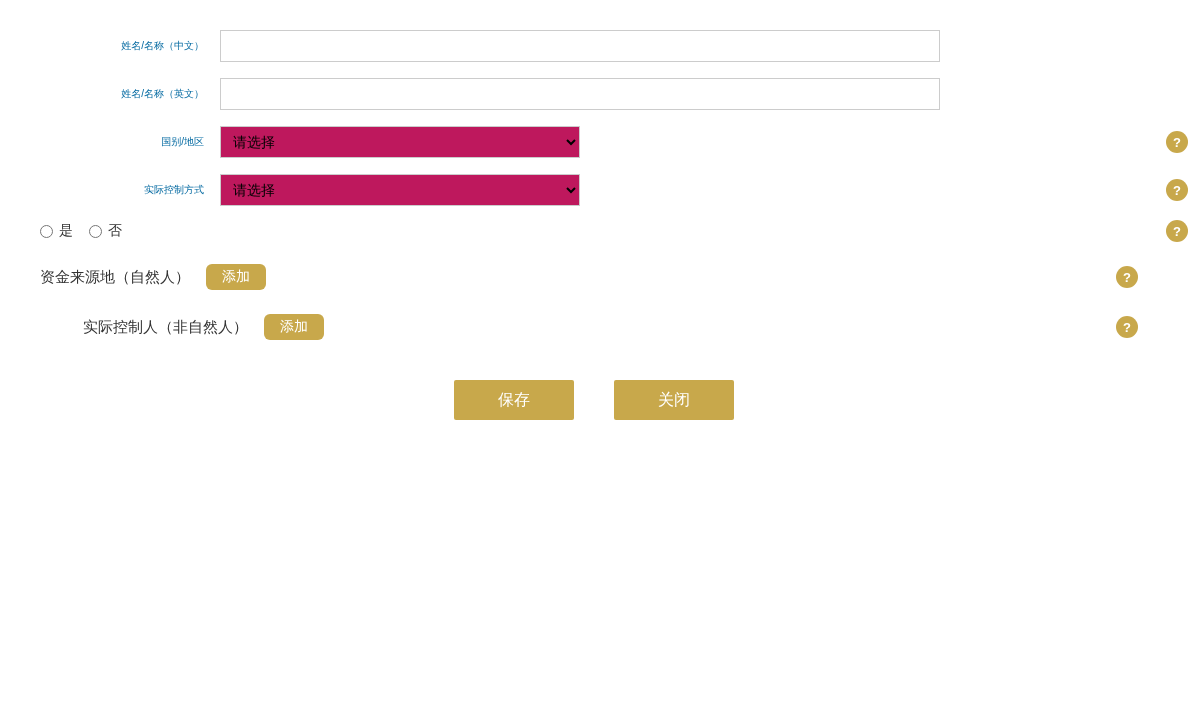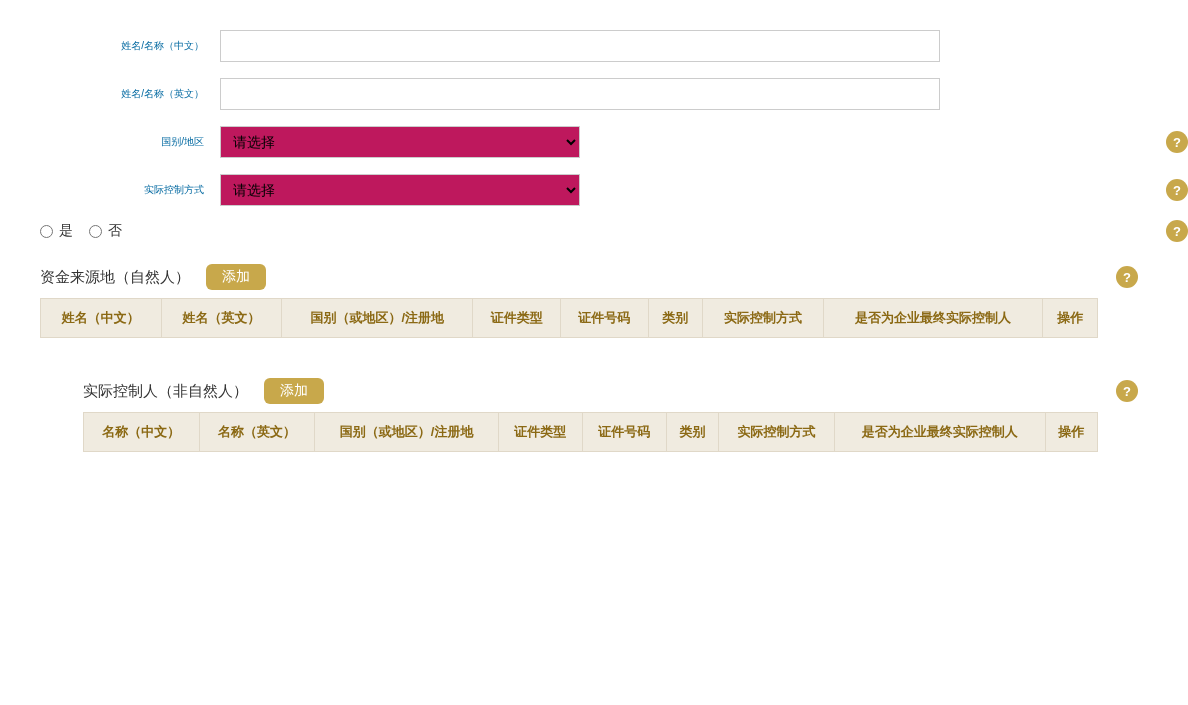--- a/index.html
+++ b/index.html
@@ -234,66 +234,30 @@
   </div>
 
   <div style="position:relative; padding-right:50px;">
     <div class="section-header">
       <span class="section-title">资金来源地（自然人）</span>
       <button class="add-btn">添加</button>
       <div class="section-help">
         <span>?</span>
       </div>
     </div>
-    <table class="data-table">
-      <thead>
-        <tr>
-          <th>姓名（中文）</th>
-          <th>姓名（英文）</th>
-          <th>国别（或地区）/注册地</th>
-          <th>证件类型</th>
-          <th>证件号码</th>
-          <th>类别</th>
-          <th>实际控制方式</th>
-          <th>是否为企业最终实际控制人</th>
-          <th>操作</th>
-        </tr>
-      </thead>
-      <tbody>
-        <tr>
-          <td colspan="9" style="height:10px; border:none; background:#fff;"></td>
-        </tr>
-      </tbody>
-    </table>
   </div>
 
   <div style="position:relative; padding-right:50px;margin-left:43px;">
     <div class="section-header">
       <span class="section-title">实际控制人（非自然人）</span>
       <button class="add-btn">添加</button>
       <div class="section-help">
         <span>?</span>
       </div>
     </div>
-    <table class="data-table">
-      <thead>
-        <tr>
-          <th>名称（中文）</th>
-          <th>名称（英文）</th>
-          <th>国别（或地区）/注册地</th>
-          <th>证件类型</th>
-          <th>证件号码</th>
-          <th>类别</th>
-          <th>实际控制方式</th>
-          <th>是否为企业最终实际控制人</th>
-          <th>操作</th>
-        </tr>
-      </thead>
-      <tbody>
-        <tr>
-          <td colspan="9" style="height:10px; border:none; background:#fff;"></td>
-        </tr>
-      </tbody>
-    </table>
-  </div>
-
+  </div>
+
+  <div class="button-row">
+    <button class="action-btn">保存</button>
+    <button class="action-btn">关闭</button>
+  </div>
 
 </div>
 
 </body></html>

